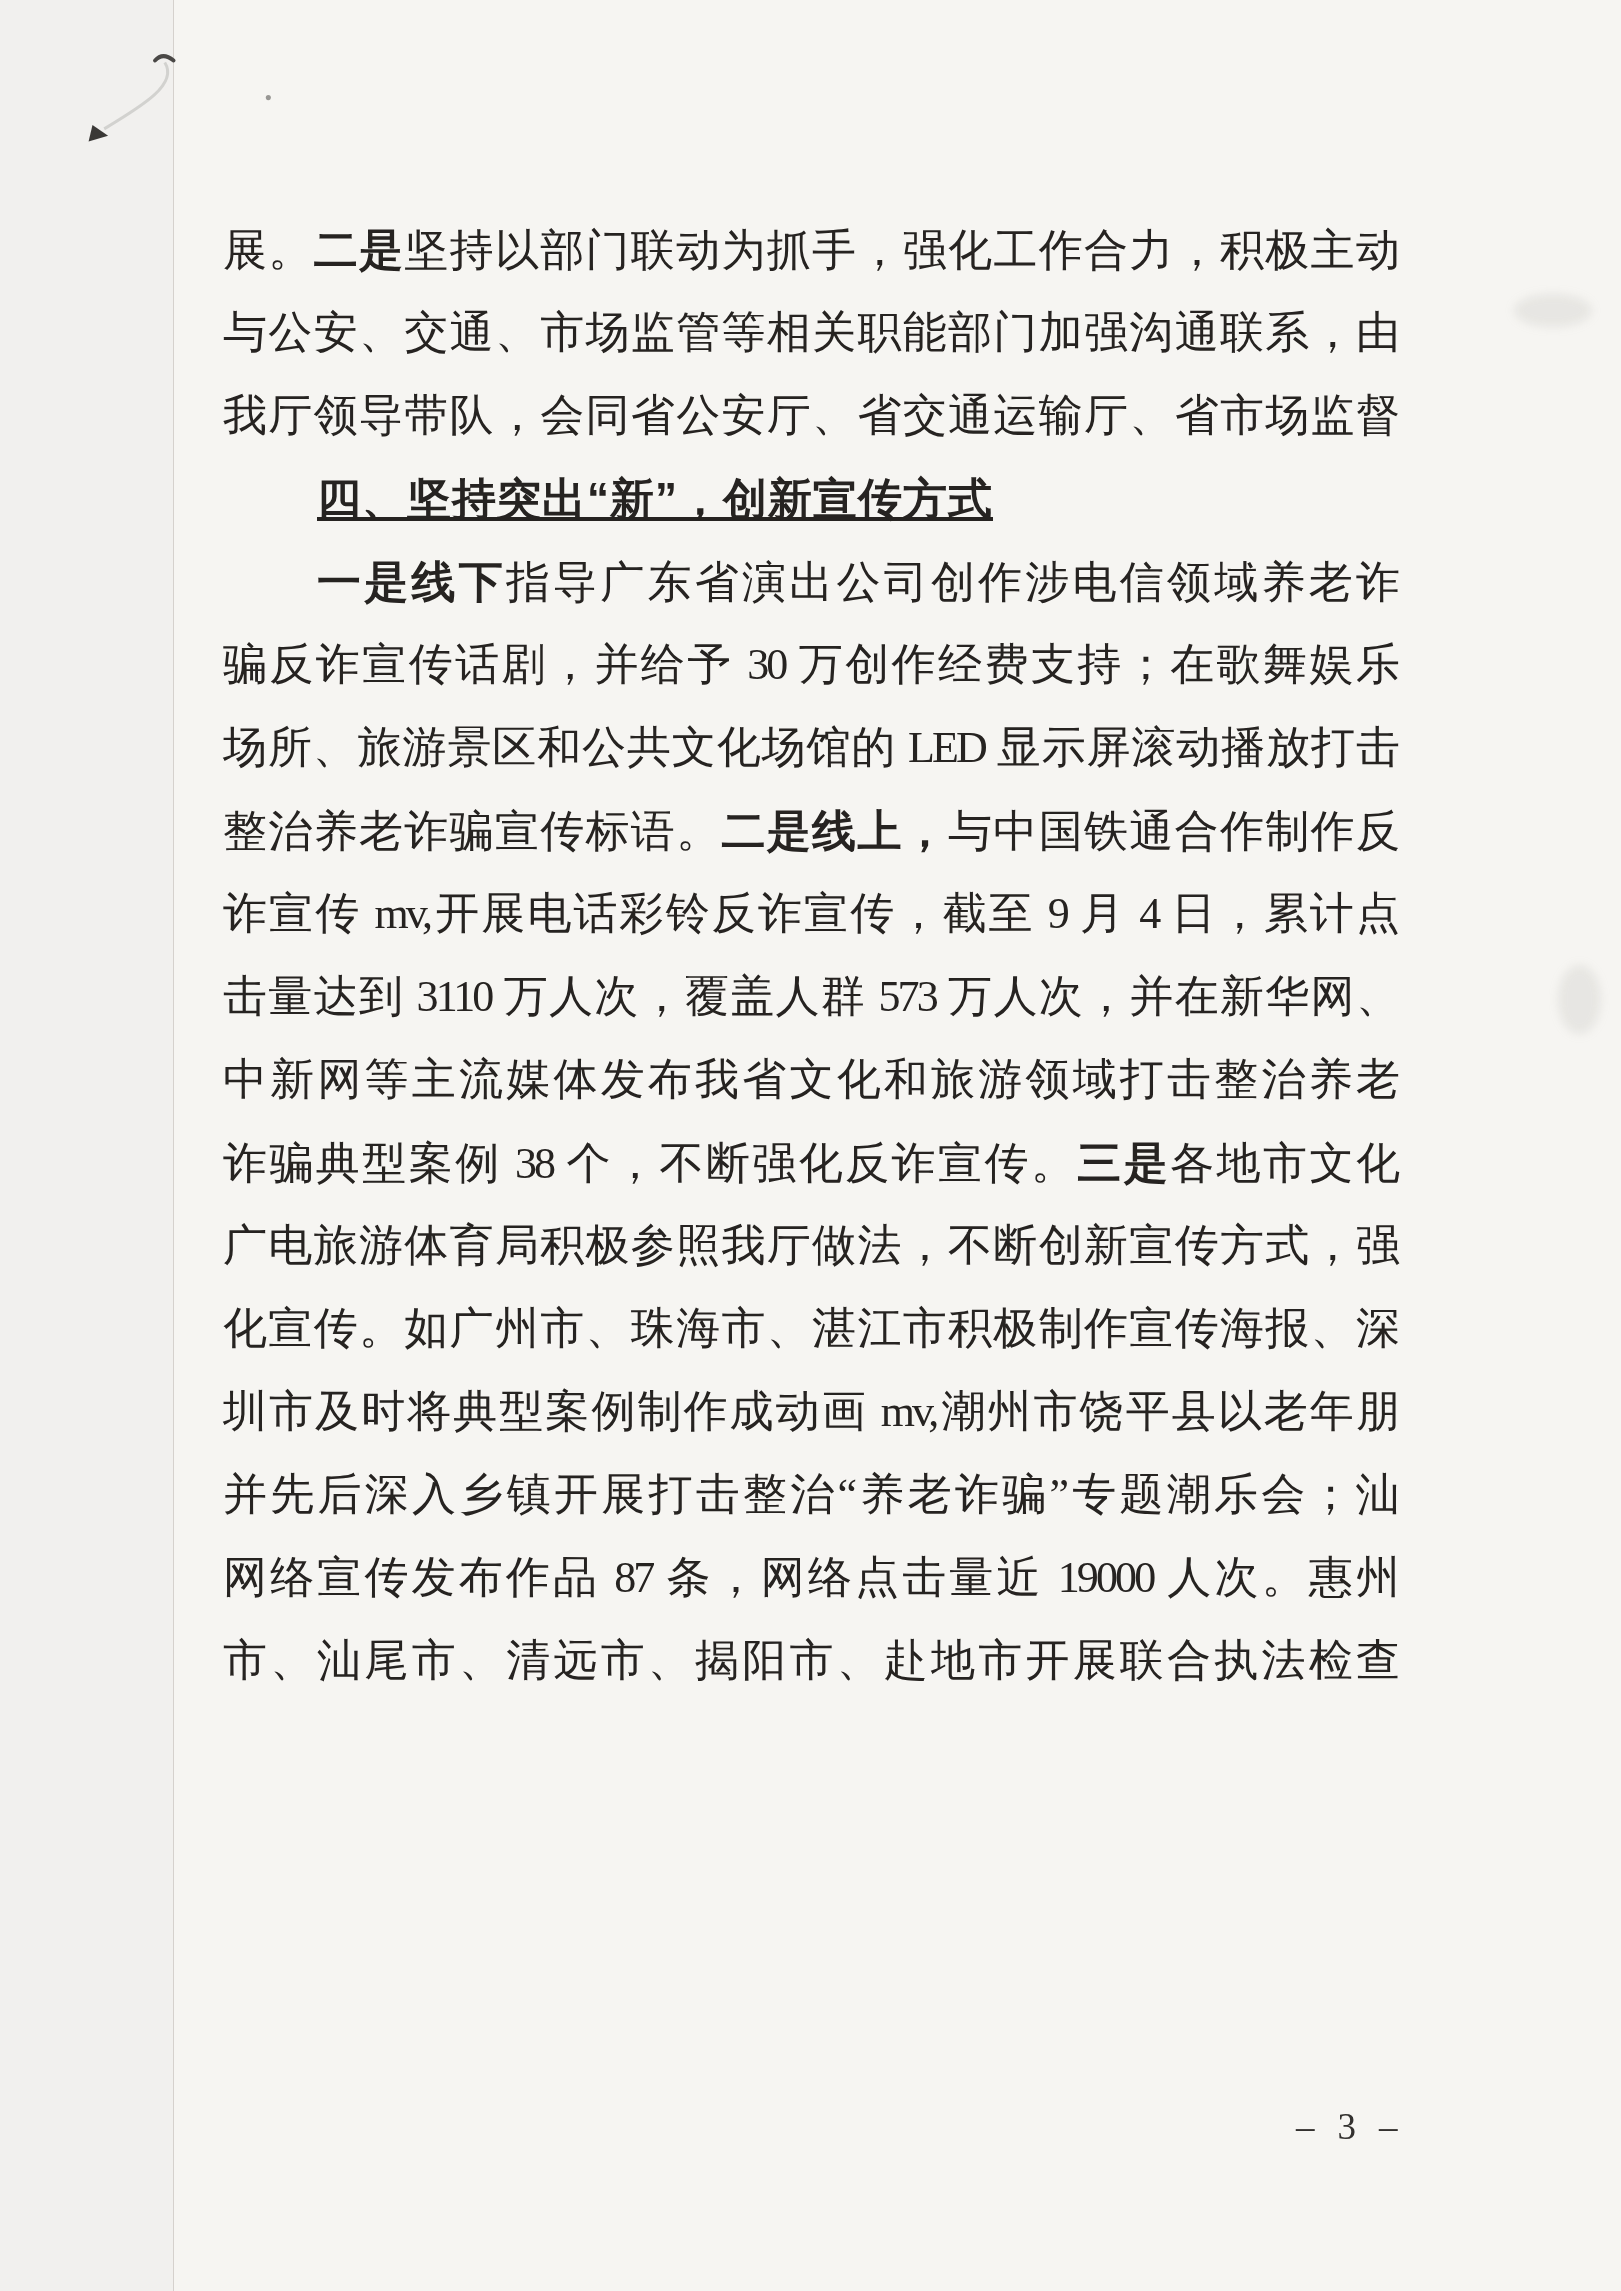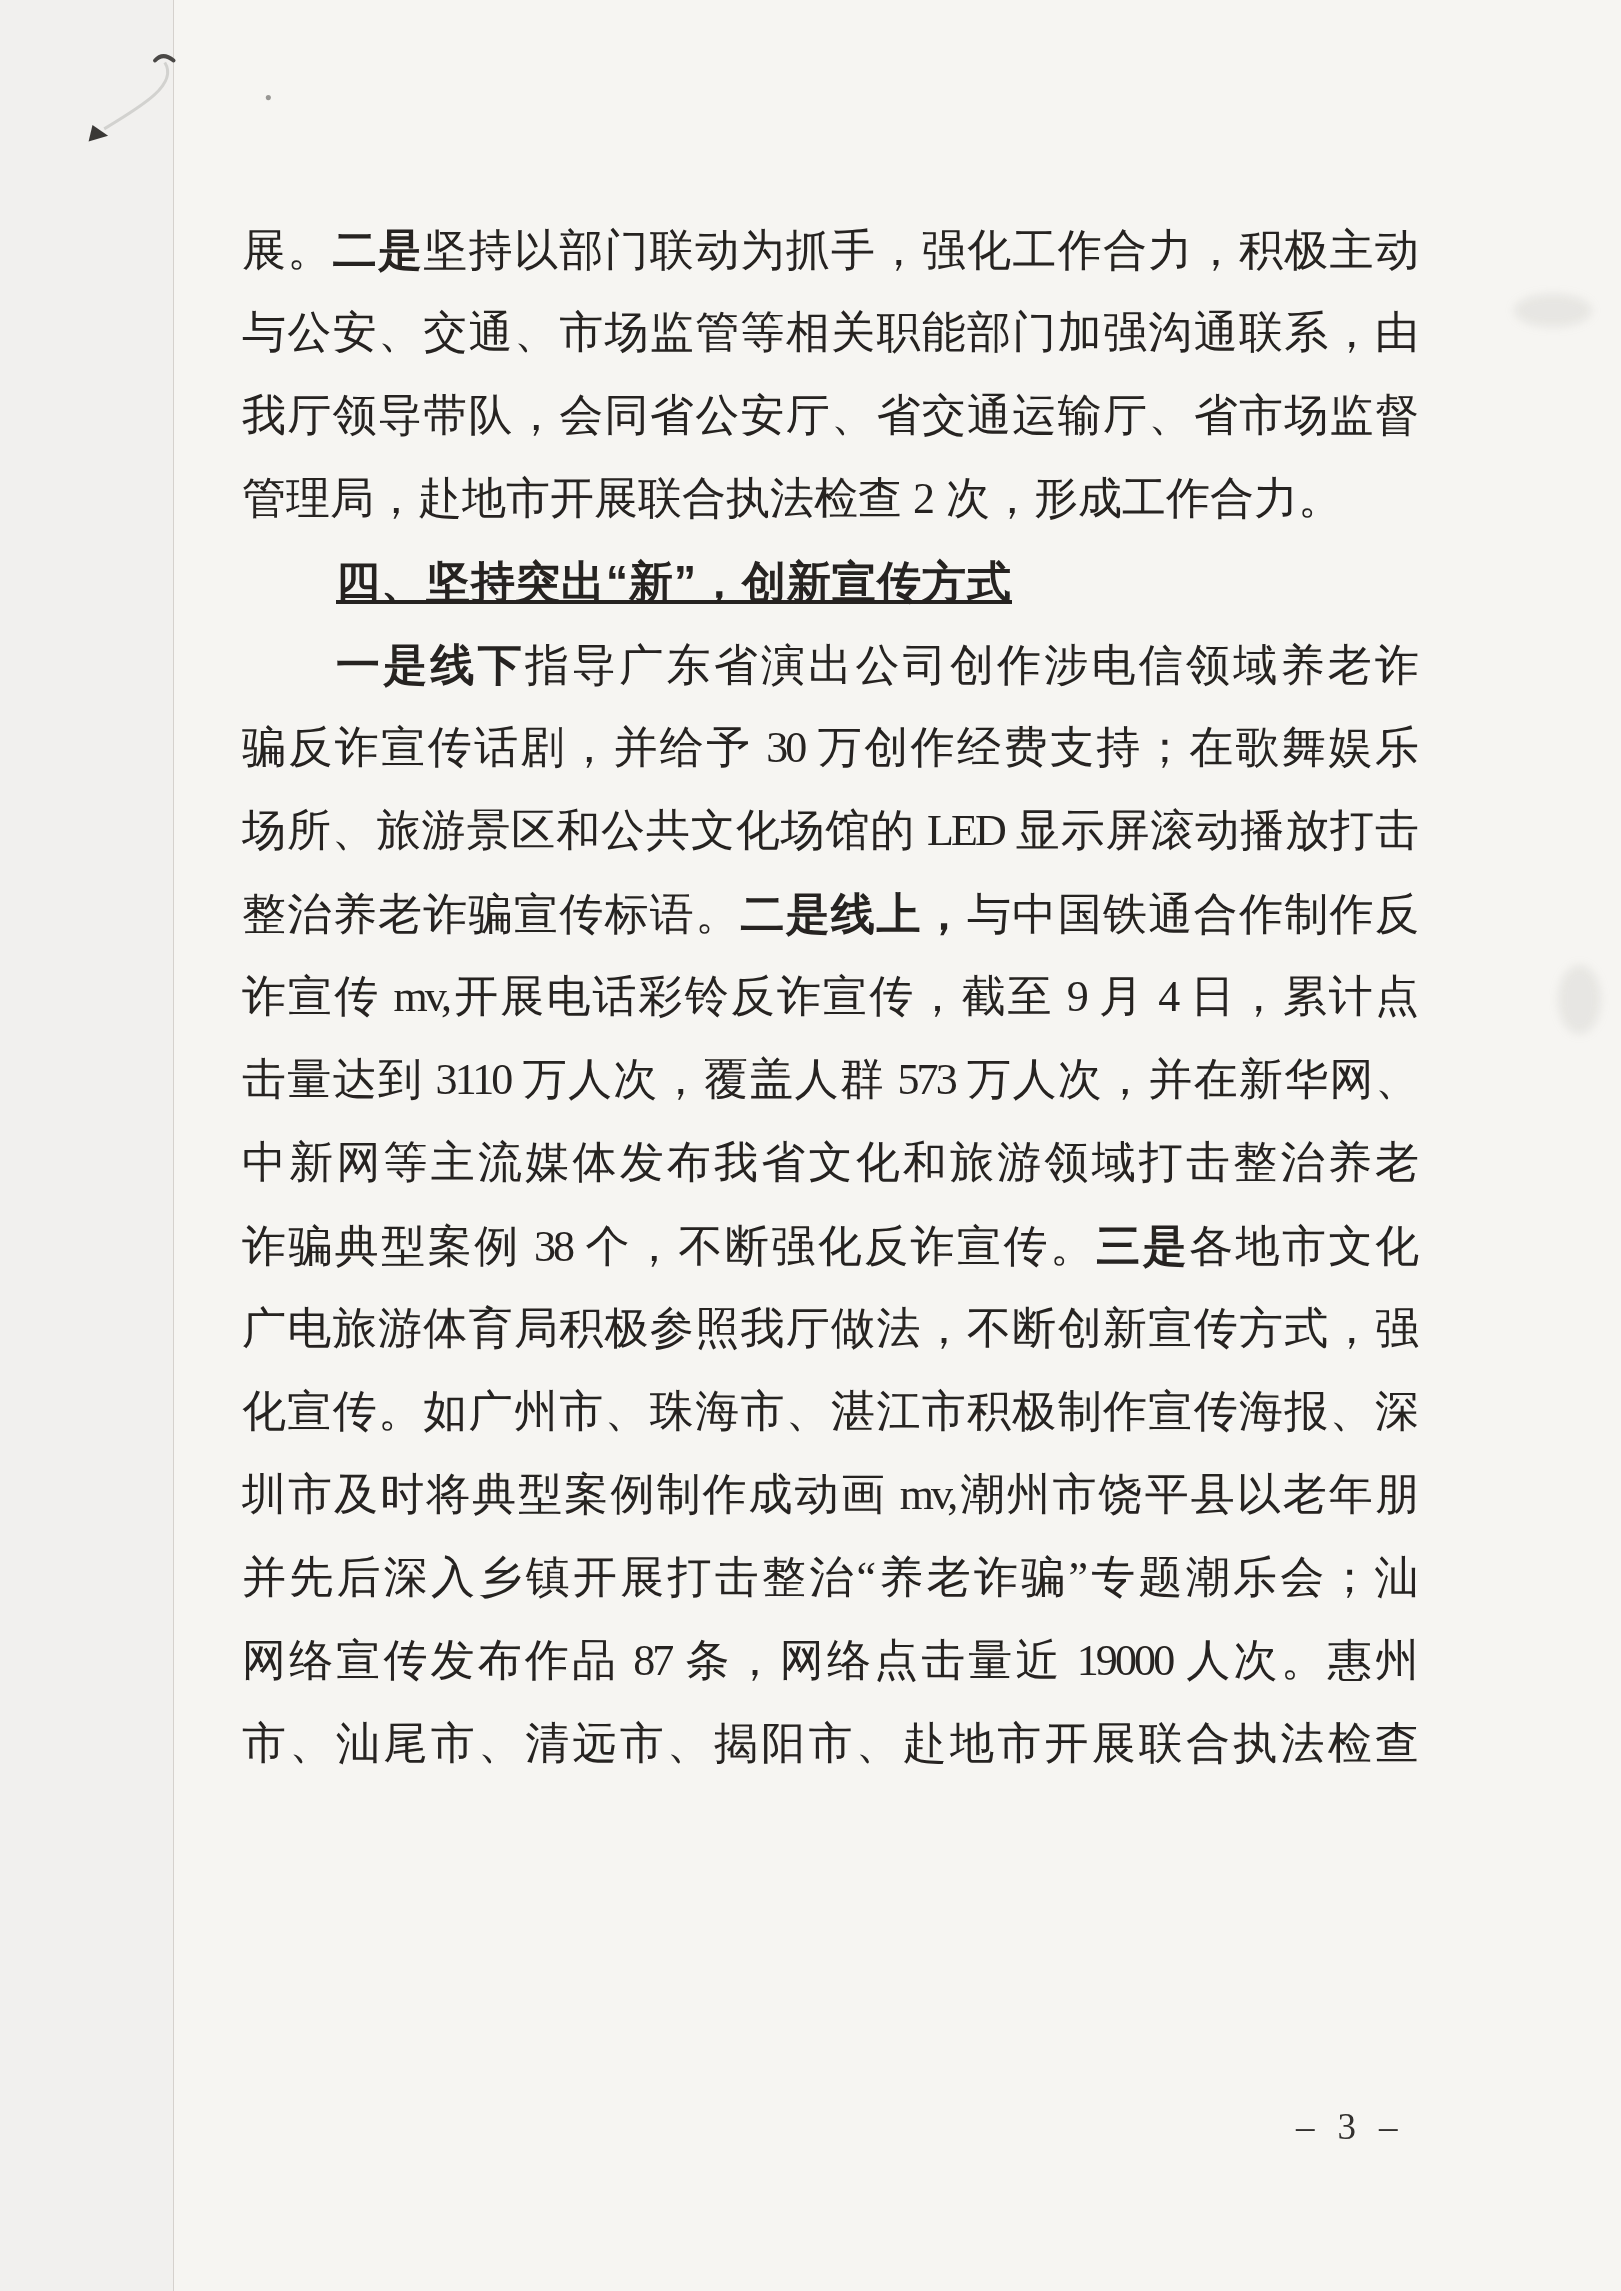--- a/index.html
+++ b/index.html
@@ -27,21 +27,21 @@
   .smudge {
     position:absolute; border-radius:50%;
     background:rgba(150,147,143,0.15); filter:blur(4.9px);
   }
   .smudge.s1 { left:1514px; top:294px; width:78px; height:33px; }
   .smudge.s2 { left:1558px; top:965px; width:43px; height:69px; }
   .pen-marks { position:absolute; left:49px; top:39px; }
 
   
   .text-block {
-    position:absolute; left:242px; top:208px; width:1174px;
+    position:absolute; left:223px; top:208px; width:1174px;
   }
   .line {
     height:83px; line-height:83px;
     font-size:44px;
     white-space:nowrap;
     color:var(--ink,#262321);
   }
   .line.justify {
     white-space:normal;
     text-align:justify;
@@ -79,21 +79,20 @@
     <path d="M108,22 q8,-9 19,0" fill="none" stroke="#4a4846" stroke-width="4" stroke-linecap="round"></path>
     <path d="M118,24 C 132,46 96,68 56,92" fill="none" stroke="rgba(120,118,115,0.25)" stroke-width="3"></path>
     <path d="M44,88 l16,11 l-20,6 z" fill="#3a3836"></path>
     <circle cx="224" cy="60" r="2.6" fill="rgba(90,88,85,0.6)"></circle>
   </svg>
 
   <div class="text-block" id="lines-container">
       <div class="line justify"><span class="seg-normal">展。</span><span class="seg-bold">二是</span><span class="seg-normal">坚持以部门联动为抓手，强化工作合力，积极主动</span></div>
       <div class="line justify"><span class="seg-normal">与公安、交通、市场监管等相关职能部门加强沟通联系，由</span></div>
       <div class="line justify"><span class="seg-normal">我厅领导带队，会同省公安厅、省交通运输厅、省市场监督</span></div>
-      <div class="line"><span class="seg-normal">管理局，赴地市开展联合执法检查 2 次，形成工作合力。</span></div>
       <div class="line heading indent"><span class="seg-bold">四、坚持突出“新”，创新宣传方式</span></div>
       <div class="line justify indent"><span class="seg-bold">一是线下</span><span class="seg-normal">指导广东省演出公司创作涉电信领域养老诈</span></div>
       <div class="line justify"><span class="seg-normal">骗反诈宣传话剧，并给予 30 万创作经费支持；在歌舞娱乐</span></div>
       <div class="line justify"><span class="seg-normal">场所、旅游景区和公共文化场馆的 LED 显示屏滚动播放打击</span></div>
       <div class="line justify"><span class="seg-normal">整治养老诈骗宣传标语。</span><span class="seg-bold">二是线上，</span><span class="seg-normal">与中国铁通合作制作反</span></div>
       <div class="line justify"><span class="seg-normal">诈宣传 mv,开展电话彩铃反诈宣传，截至 9 月 4 日，累计点</span></div>
       <div class="line justify"><span class="seg-normal">击量达到 3110 万人次，覆盖人群 573 万人次，并在新华网、</span></div>
       <div class="line justify"><span class="seg-normal">中新网等主流媒体发布我省文化和旅游领域打击整治养老</span></div>
       <div class="line justify"><span class="seg-normal">诈骗典型案例 38 个，不断强化反诈宣传。</span><span class="seg-bold">三是</span><span class="seg-normal">各地市文化</span></div>
       <div class="line justify"><span class="seg-normal">广电旅游体育局积极参照我厅做法，不断创新宣传方式，强</span></div>

